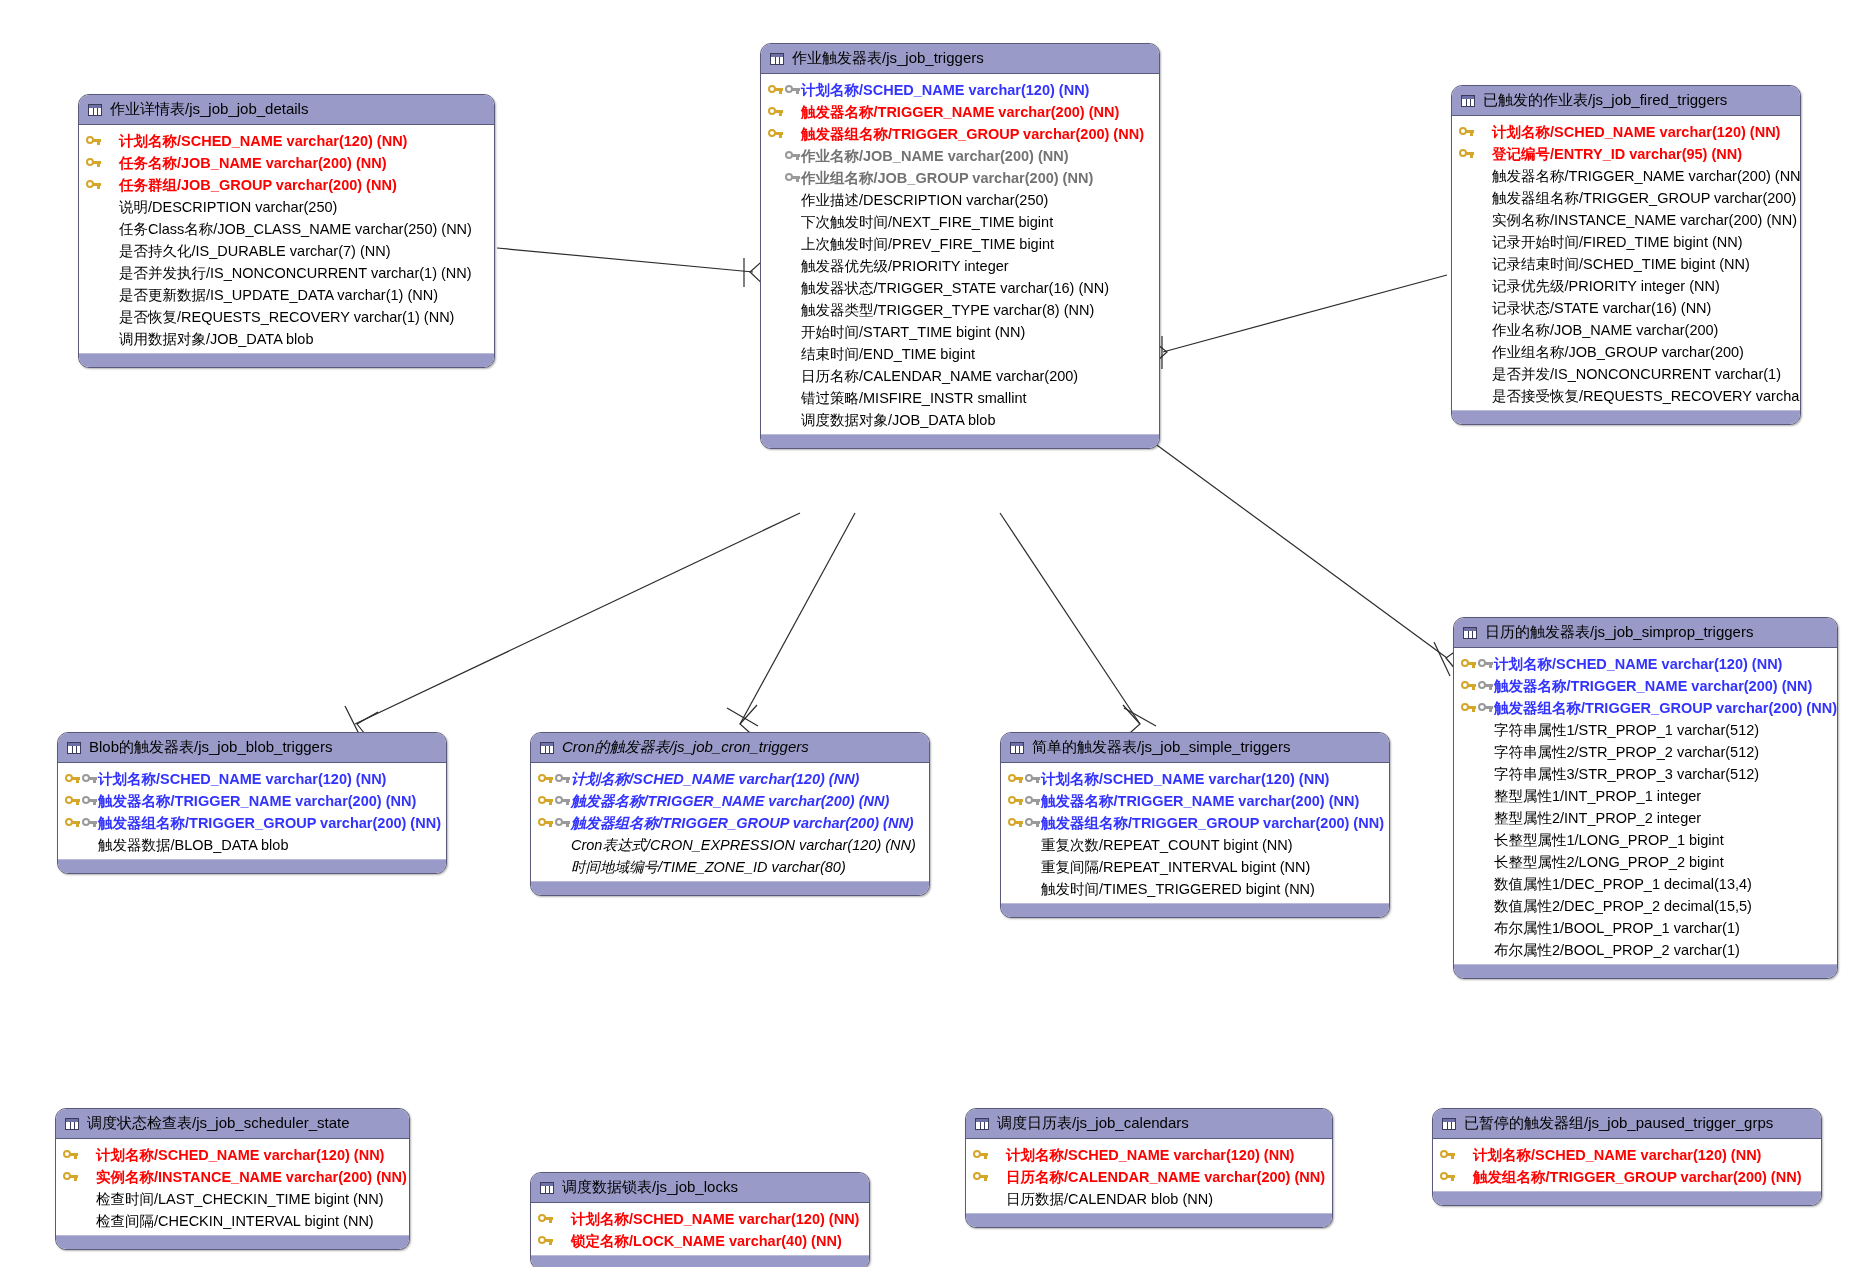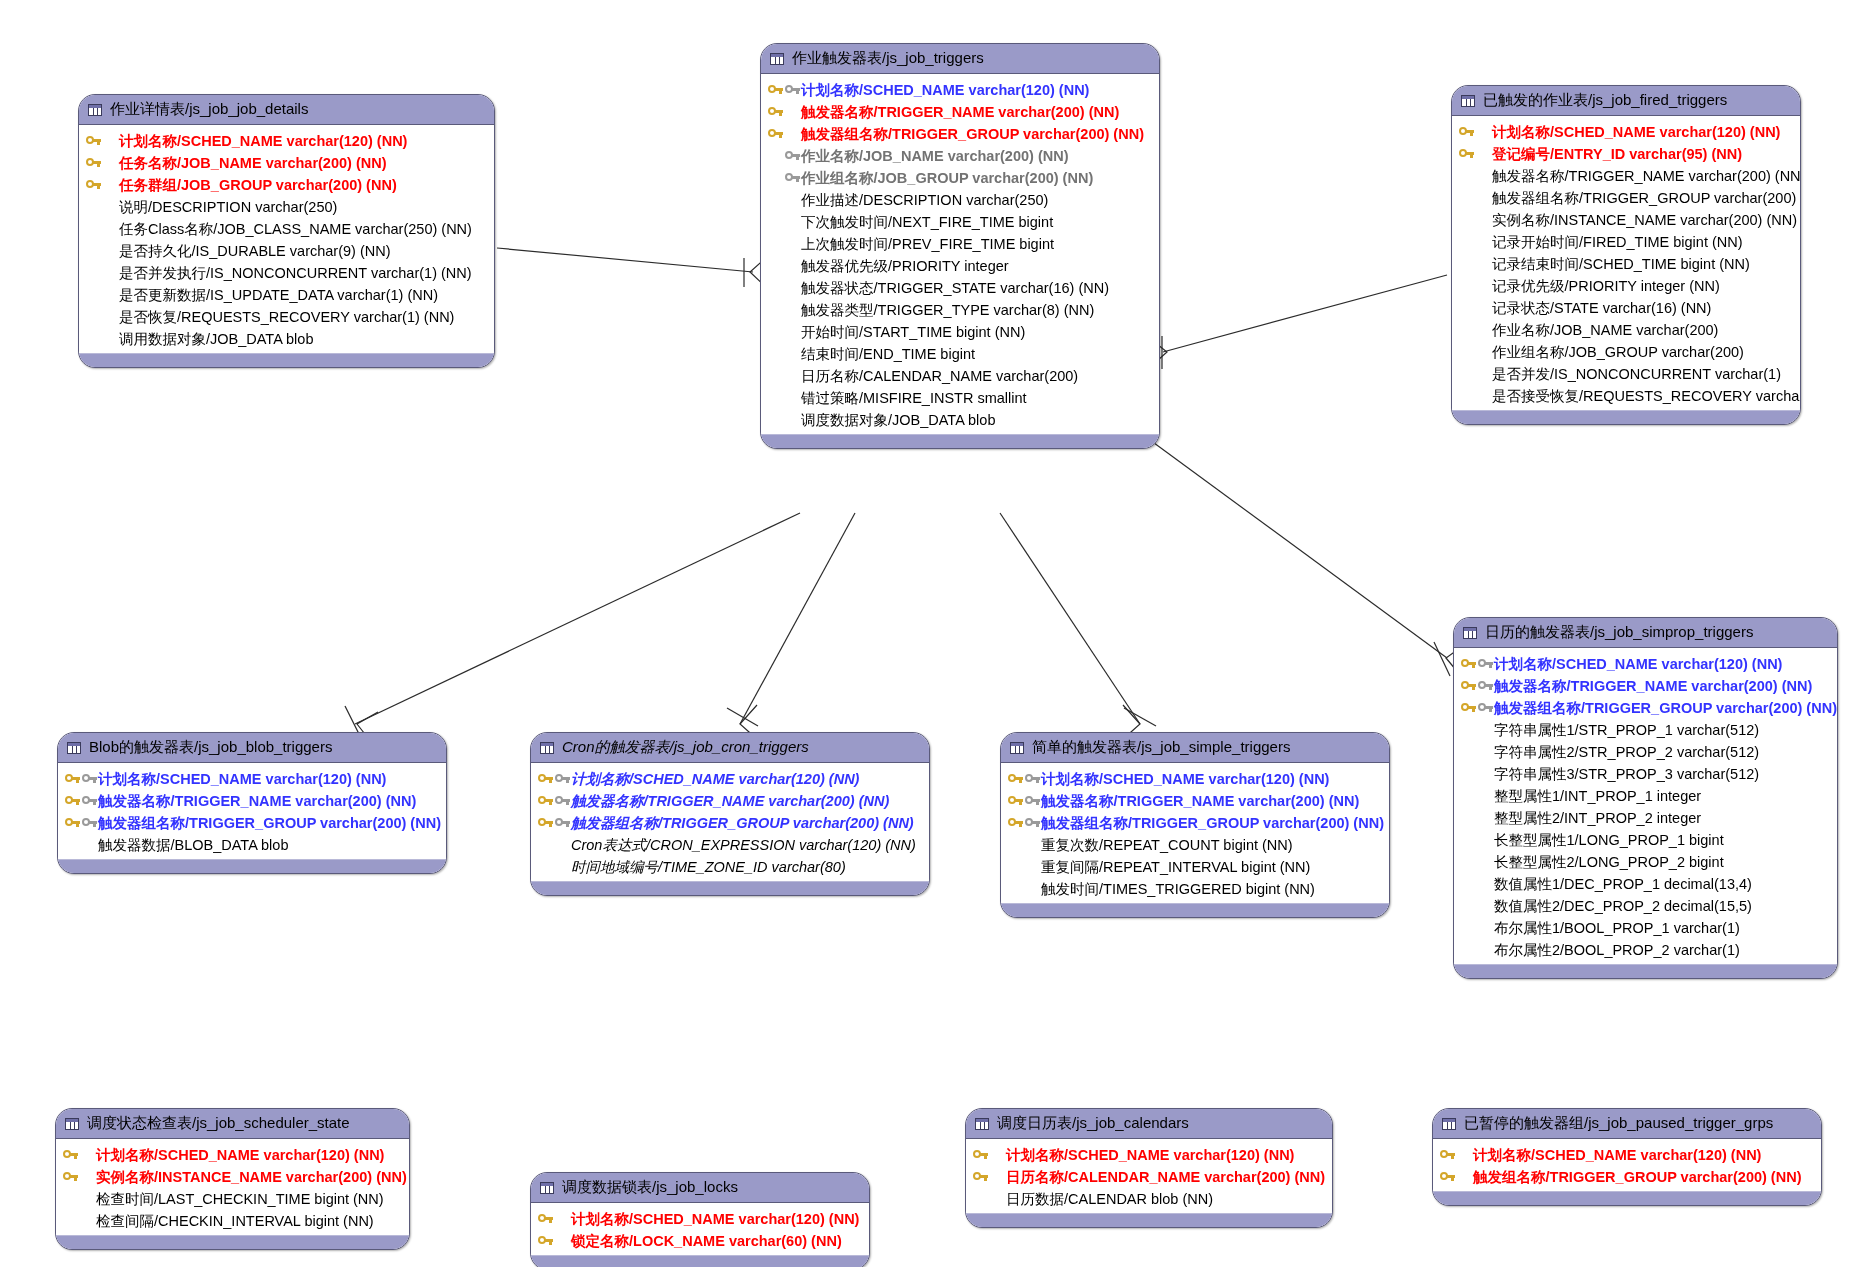--- a/index.html
+++ b/index.html
@@ -24,21 +24,21 @@
     position: absolute;
     left: 0; top: 0;
     width: 1849px;
     height: 1267px;
     pointer-events: none;
   }
   .entity {
     position: absolute;
     background: #ffffff;
     border: 1px solid #5a5a7a;
-    border-radius: 17px;
+    border-radius: 11px;
     box-shadow: 1px 1px 2px rgba(0,0,0,0.30);
     box-sizing: border-box;
     overflow: hidden;
   }
   .entity-header {
     background: #9a9ac8;
     border-bottom: 1px solid #5a5a7a;
     padding: 5px 9px 5px 9px;
     display: flex;
     align-items: center;
@@ -227,21 +227,21 @@
             <span class="fname c-black">说明/DESCRIPTION varchar(250)</span>
           </div>
           <div class="field">
             <span class="keyslot gap"></span>
             <span class="keyslot gap"></span>
             <span class="fname c-black">任务Class名称/JOB_CLASS_NAME varchar(250) (NN)</span>
           </div>
           <div class="field">
             <span class="keyslot gap"></span>
             <span class="keyslot gap"></span>
-            <span class="fname c-black">是否持久化/IS_DURABLE varchar(9) (NN)</span>
+            <span class="fname c-black">是否持久化/IS_DURABLE varchar(7) (NN)</span>
           </div>
           <div class="field">
             <span class="keyslot gap"></span>
             <span class="keyslot gap"></span>
             <span class="fname c-black">是否并发执行/IS_NONCONCURRENT varchar(1) (NN)</span>
           </div>
           <div class="field">
             <span class="keyslot gap"></span>
             <span class="keyslot gap"></span>
             <span class="fname c-black">是否更新数据/IS_UPDATE_DATA varchar(1) (NN)</span>
@@ -855,21 +855,21 @@
           </div>
           <div class="field">
             <span class="keyslot">
               <span class="key">
                 <span class="ring"></span>
                 <span class="shaft"></span>
                 <span class="tooth"></span>
               </span>
             </span>
             <span class="keyslot gap"></span>
-            <span class="fname c-red">锁定名称/LOCK_NAME varchar(60) (NN)</span>
+            <span class="fname c-red">锁定名称/LOCK_NAME varchar(40) (NN)</span>
           </div>
         </div>
         <div class="entity-footer"></div>
       </div>
       <div class="entity" style="left: 965px; top: 1108px; width: 368px;">
         <div class="entity-header">
           <span class="tbl-icon"></span>
           <span>调度日历表/js_job_calendars</span>
         </div>
         <div class="entity-body">

